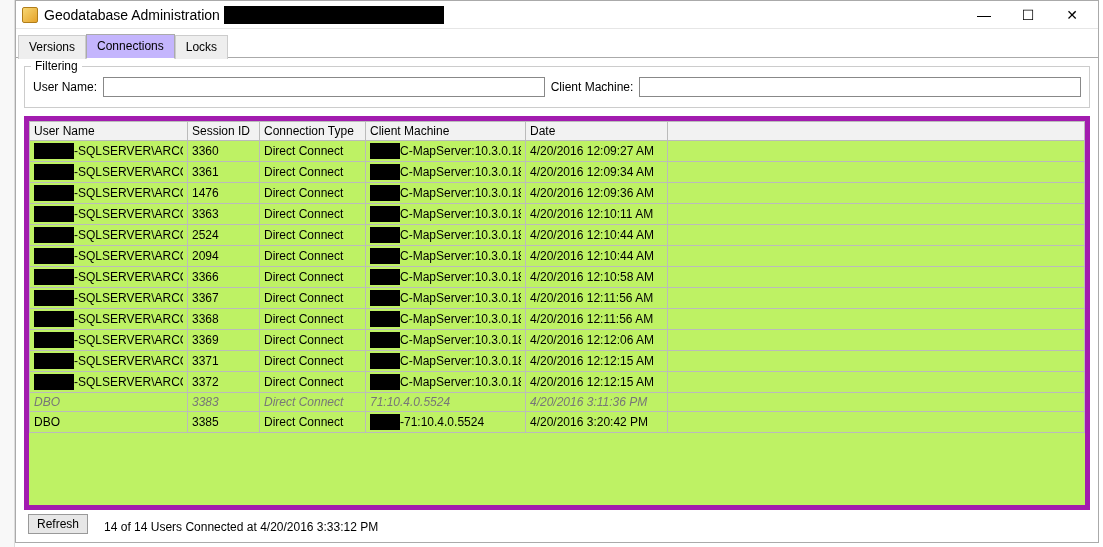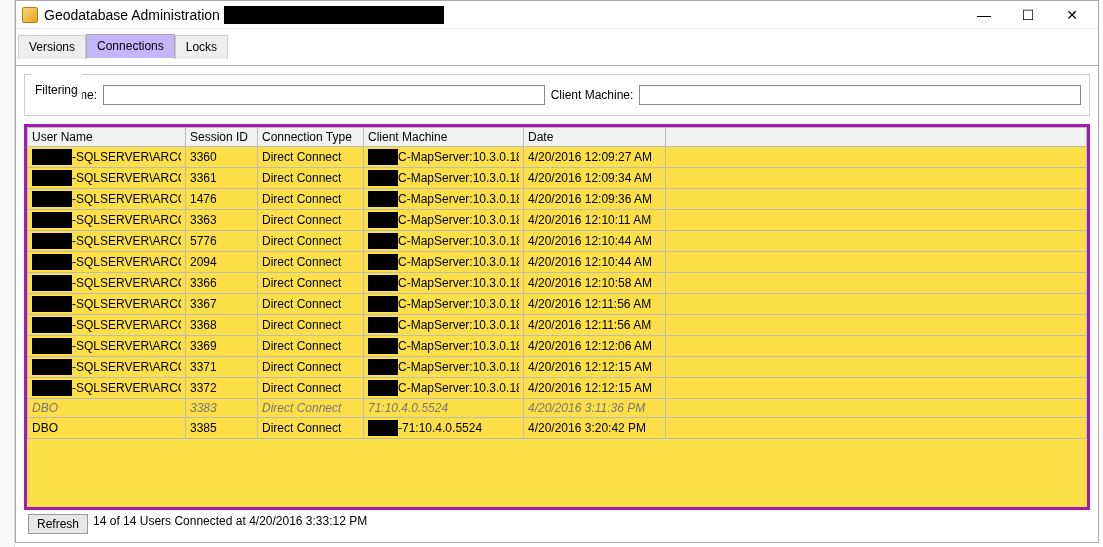--- a/index.html
+++ b/index.html
@@ -52,21 +52,21 @@
   .win-btn {
     width: 44px; height: 28px;
     display:flex; align-items:center; justify-content:center;
     font-size: 14px;
     font-family: "Segoe UI Symbol", sans-serif;
   }
   
   .tab-row {
     display:flex;
     align-items:flex-end;
-    padding: 4px 2px 8px 2px;
+    padding: 4px 2px 0 2px;
     background:#fff;
   }
   .tab {
     padding: 4px 10px 5px 10px;
     border: 1px solid transparent;
     border-bottom: none;
     font-size: 12px;
     position: relative;
     top: 1px;
     background:#f0f0f0;
@@ -95,35 +95,35 @@
   }
   
   .groupbox {
     border:1px solid #ccc;
     padding:10px 8px 10px 8px;
     position:relative;
     margin-bottom:8px;
   }
   .groupbox .legend {
     position:absolute; top:-8px; left:6px;
-    background:#fff; padding:16px 4px;
+    background:#fff; padding:0 4px;
     font-size:12px;
   }
   .filter-row { display:flex; align-items:center; gap:6px; }
   .filter-row label { white-space:nowrap; }
   .filter-row input {
     flex:1; height:20px; border:1px solid #888; padding:0 4px;
     font-family:inherit; font-size:12px;
   }
   
   .grid-wrap {
     flex:1;
-    border:3px solid #a21caf;
+    border:5px solid #a21caf;
     overflow:auto;
-    background:#fde047;
+    background:#bef264;
   }
   table.grid {
     border-collapse:collapse;
     width:100%;
     table-layout:fixed;
   }
   table.grid th, table.grid td {
     border:1px solid #bbb;
     padding:2px 4px;
     text-align:left;
@@ -146,21 +146,21 @@
   tr.highlight td { color:#777; font-style:italic; }
   .cell-redact-left {
     display:flex; align-items:center; gap:0;
   }
   .cell-redact-left .blk {
     display:inline-block; width:40px; height:16px; background:#000; flex-shrink:0;
   }
   .cell-redact-left .txt { overflow:hidden; }
   
   .statusbar {
-    display:flex; align-items:flex-start; gap:5px;
+    display:flex; align-items:flex-end; gap:16px;
     padding:4px 4px;
   }
   .statusbar button {
     font-family:inherit; font-size:12px;
     padding:2px 8px;
     background:#e7e7e7;
     border:1px solid #999;
   }
 </style>
 </head>
@@ -292,21 +292,21 @@
               <td>4/20/2016 12:10:11 AM</td>
               <td></td>
             </tr>
             <tr>
               <td>
                 <span class="cell-redact-left">
                   <span class="blk"></span>
                   <span class="txt">-SQLSERVER\ARCGIS"</span>
                 </span>
               </td>
-              <td>5776</td>
+              <td>2524</td>
               <td>Direct Connect</td>
               <td>
                 <span class="cell-redact-left">
                   <span class="blk" style="width: 30px;"></span>
                   <span class="txt">C-MapServer:10.3.0.1823</span>
                 </span>
               </td>
               <td>4/20/2016 12:10:44 AM</td>
               <td></td>
             </tr>

